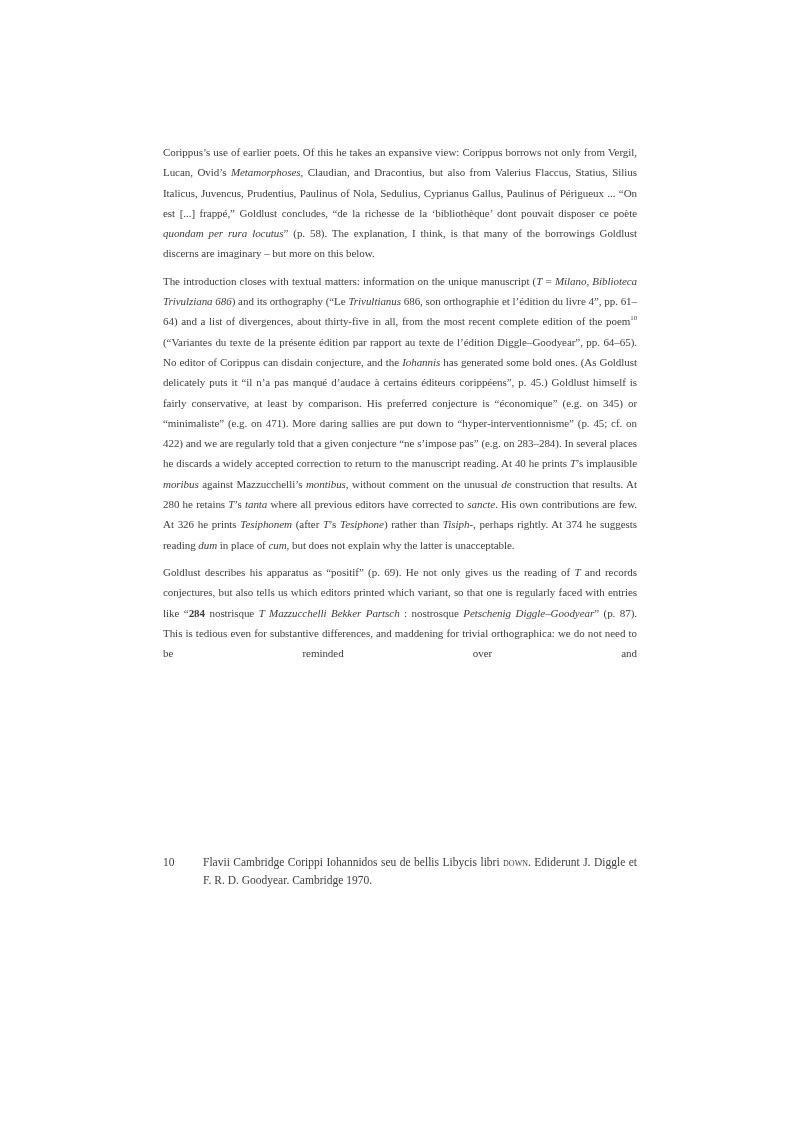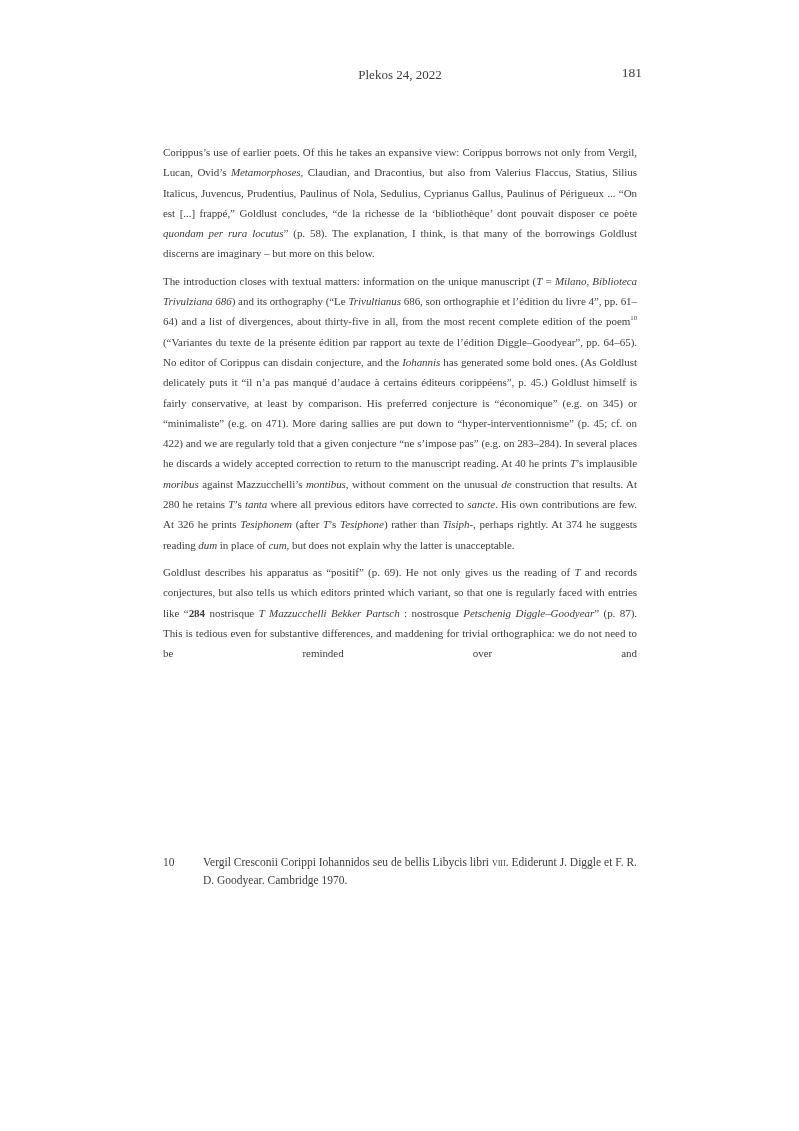--- a/index.html
+++ b/index.html
@@ -78,31 +78,27 @@
   .footnote-text {
     flex: 1 1 auto;
     text-align: justify;
   }
 </style>
 </head>
 <body>
 
 <div class="page">
 
-  <div class="running-head">
-    <span class="journal-line">Plekos 24, 2022</span>
-    <span class="page-number">181</span>
-  </div>
 
   <div class="body-text">
       <p><span>Corippus’s use of earlier poets. Of this he takes an expansive view: Corippus borrows not only from Vergil, Lucan, Ovid’s </span><span class="i">Metamorphoses</span><span>, Claudian, and Dracontius, but also from Valerius Flaccus, Statius, Silius Italicus, Juvencus, Prudentius, Paulinus of Nola, Sedulius, Cyprianus Gallus, Paulinus of Périgueux ... “On est [...] frappé,” Goldlust concludes, “de la richesse de la ‘bibliothèque’ dont pouvait disposer ce poète </span><span class="i">quondam per rura locutus</span><span>” (p. 58). The explanation, I think, is that many of the borrowings Goldlust discerns are imaginary – but more on this below.</span></p>
       <p><span>The introduction closes with textual matters: information on the unique manuscript (</span><span class="i">T</span><span> = </span><span class="i">Milano, Biblioteca Trivulziana 686</span><span>) and its orthography (“Le </span><span class="i">Trivultianus</span><span> 686, son orthographie et l’édition du livre 4”, pp. 61–64) and a list of divergences, about thirty-five in all, from the most recent complete edition of the poem</span><sup>10</sup><span> (“Variantes du texte de la présente édition par rapport au texte de l’édition Diggle–Goodyear”, pp. 64–65). No editor of Corippus can disdain conjecture, and the </span><span class="i">Iohannis</span><span> has generated some bold ones. (As Goldlust delicately puts it “il n’a pas manqué d’audace à certains éditeurs corippéens”, p. 45.) Goldlust himself is fairly conservative, at least by comparison. His preferred conjecture is “économique” (e.g. on 345) or “minimaliste” (e.g. on 471). More daring sallies are put down to “hyper-interventionnisme” (p. 45; cf. on 422) and we are regularly told that a given conjecture “ne s’impose pas” (e.g. on 283–284). In several places he discards a widely accepted correction to return to the manuscript reading. At 40 he prints </span><span class="i">T</span><span>’s implausible </span><span class="i">moribus</span><span> against Mazzucchelli’s </span><span class="i">montibus</span><span>, without comment on the unusual </span><span class="i">de</span><span> construction that results. At 280 he retains </span><span class="i">T</span><span>’s </span><span class="i">tanta</span><span> where all previous editors have corrected to </span><span class="i">sancte</span><span>. His own contributions are few. At 326 he prints </span><span class="i">Tesiphonem</span><span> (after </span><span class="i">T</span><span>’s </span><span class="i">Tesiphone</span><span>) rather than </span><span class="i">Tisiph-</span><span>, perhaps rightly. At 374 he suggests reading </span><span class="i">dum</span><span> in place of </span><span class="i">cum</span><span>, but does not explain why the latter is unacceptable.</span></p>
       <p><span>Goldlust describes his apparatus as “positif” (p. 69). He not only gives us the reading of </span><span class="i">T</span><span> and records conjectures, but also tells us which editors printed which variant, so that one is regularly faced with entries like “</span><span class="b">284</span><span> nostrisque </span><span class="i">T Mazzucchelli Bekker Partsch</span><span> : nostrosque </span><span class="i">Petschenig Diggle–Goodyear</span><span>” (p. 87). This is tedious even for substantive differences, and maddening for trivial orthographica: we do not need to be reminded over and</span></p>
     </div>
 
   <div class="footnote-section">
       <div class="footnote-item">
       <span class="footnote-number">10</span>
-      <span class="footnote-text"><span>Vergil Cresconii Corippi Iohannidos seu de bellis Libycis libri </span><span class="sc">viii</span><span>. Ediderunt J. Diggle et F. R. D. Goodyear. Cambridge 1970.</span></span>
+      <span class="footnote-text"><span>Flavii Cambridge Corippi Iohannidos seu de bellis Libycis libri </span><span class="sc">down</span><span>. Ediderunt J. Diggle et F. R. D. Goodyear. Cambridge 1970.</span></span>
     </div>
     </div>
 
 </div>
 
 </body></html>

